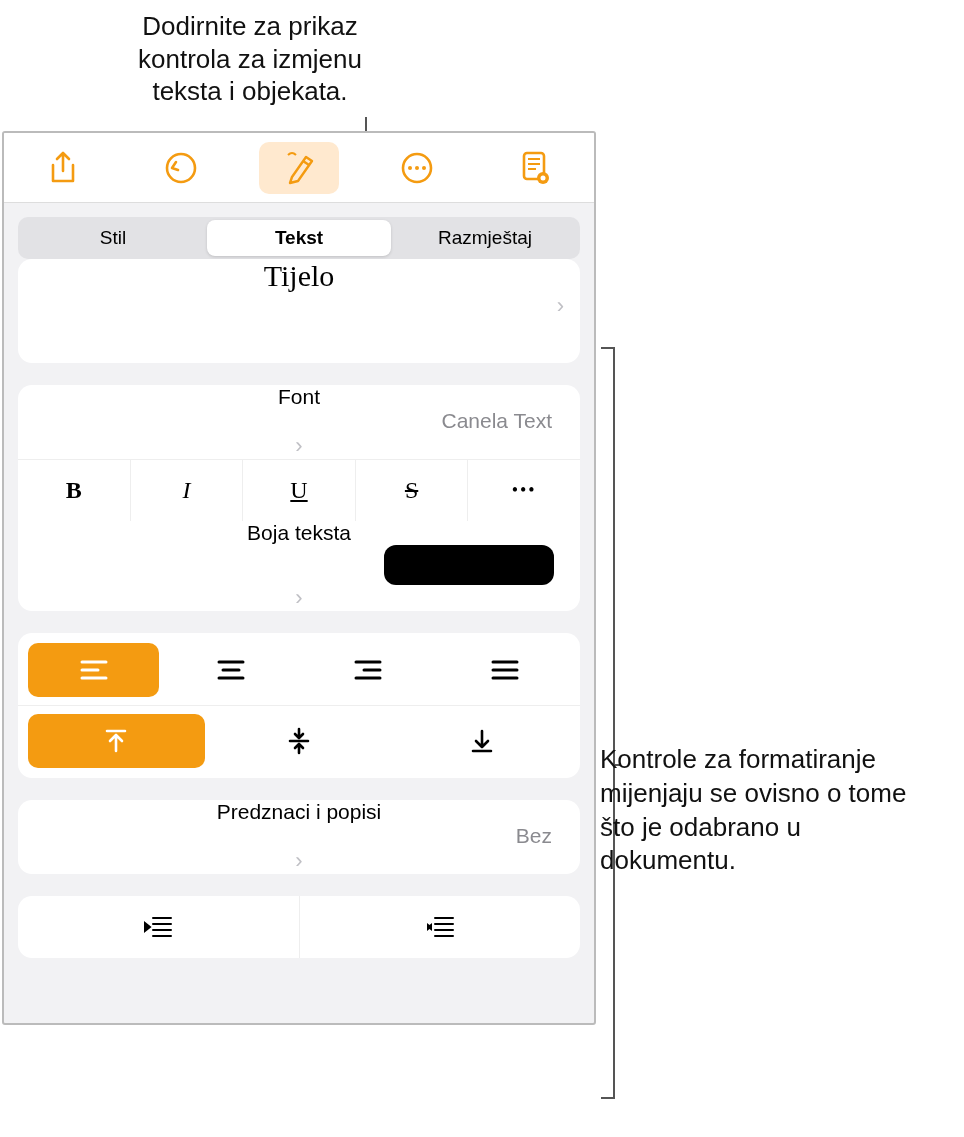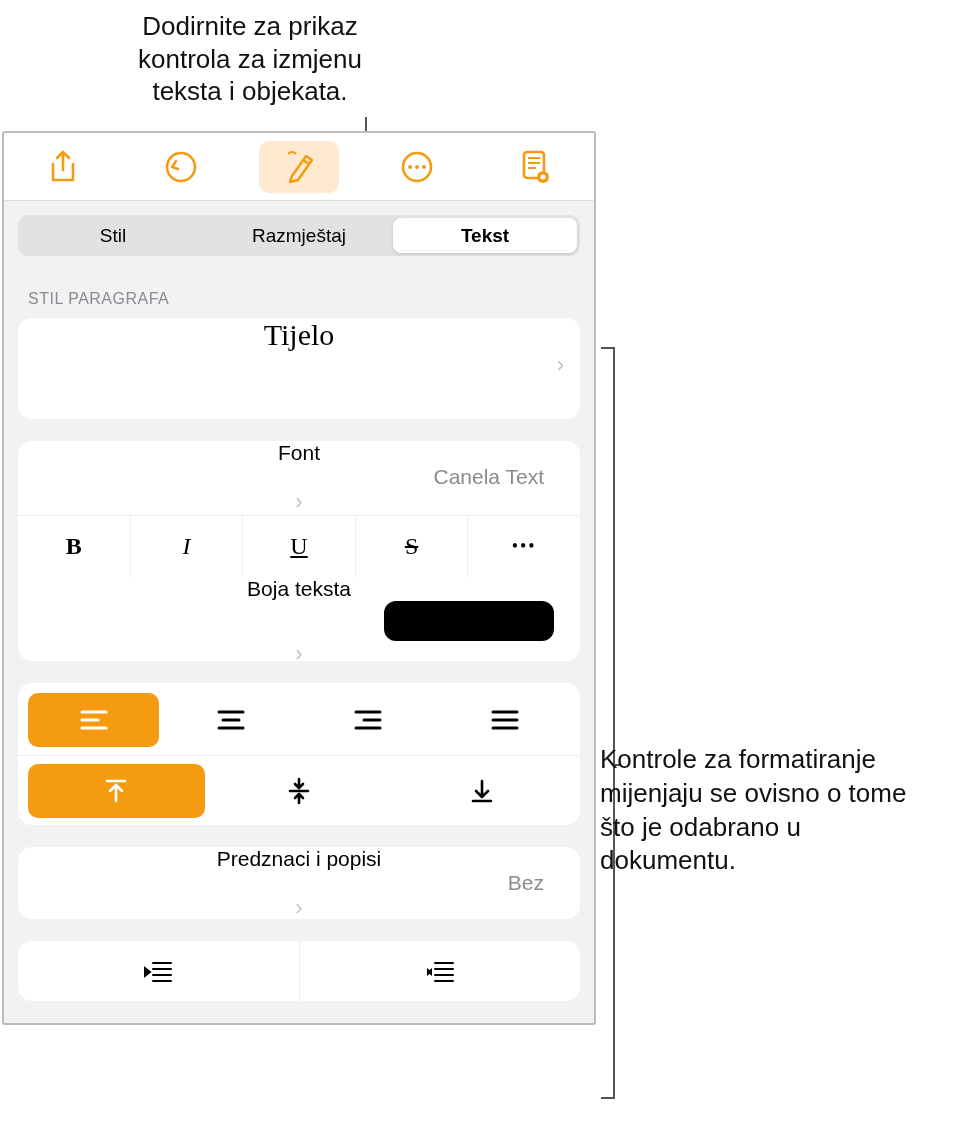--- a/index.html
+++ b/index.html
@@ -120,21 +120,21 @@
 .row {
   min-height: 64px;
   display: flex;
   align-items: center;
   padding: 0 16px;
   position: relative;
   flex-direction: column;
 }
 .row + .row { border-top: 1px solid #eee; }
 .row .label { font-size: 21px; color: #000; }
-.row .value { font-size: 21px; color: #8a8a8f; margin-left: auto; margin-right: 20px; }
+.row .value { font-size: 21px; color: #8a8a8f; margin-left: auto; margin-right: 12px; }
 .row .chev { color: #c0c0c5; font-size: 22px; }
 .paragraph-style {
   height: 104px;
 }
 .paragraph-style .serif {
   font-family: Georgia, "Times New Roman", serif;
   font-size: 30px;
 }
 
 .style-buttons {
@@ -271,25 +271,24 @@
           <rect x="6" y="4" width="20" height="26" rx="3" stroke="#f49b11" stroke-width="2.6" fill="none"></rect>
           <path d="M10 10 L22 10 M10 15 L22 15 M10 20 L18 20" stroke="#f49b11" stroke-width="2"></path>
           <circle cx="25" cy="29" r="6" fill="#f49b11"></circle>
           <circle cx="25" cy="29" r="2.5" fill="#fff"></circle>
         </svg>
     </div>
   </div>
 
   <div class="segmented">
     <div class="seg">Stil</div>
+    <div class="seg active">Tekst</div>
     <div class="seg">Razmještaj</div>
-    <div class="seg active">Tekst</div>
-  </div>
-
-  <div class="section-label">STIL PARAGRAFA</div>
+  </div>
+
 
   <div class="card">
     <div class="row paragraph-style">
       <span class="serif">Tijelo</span>
       <span class="chev" style="margin-left:auto">›</span>
     </div>
   </div>
 
   <div class="card">
     <div class="row">

